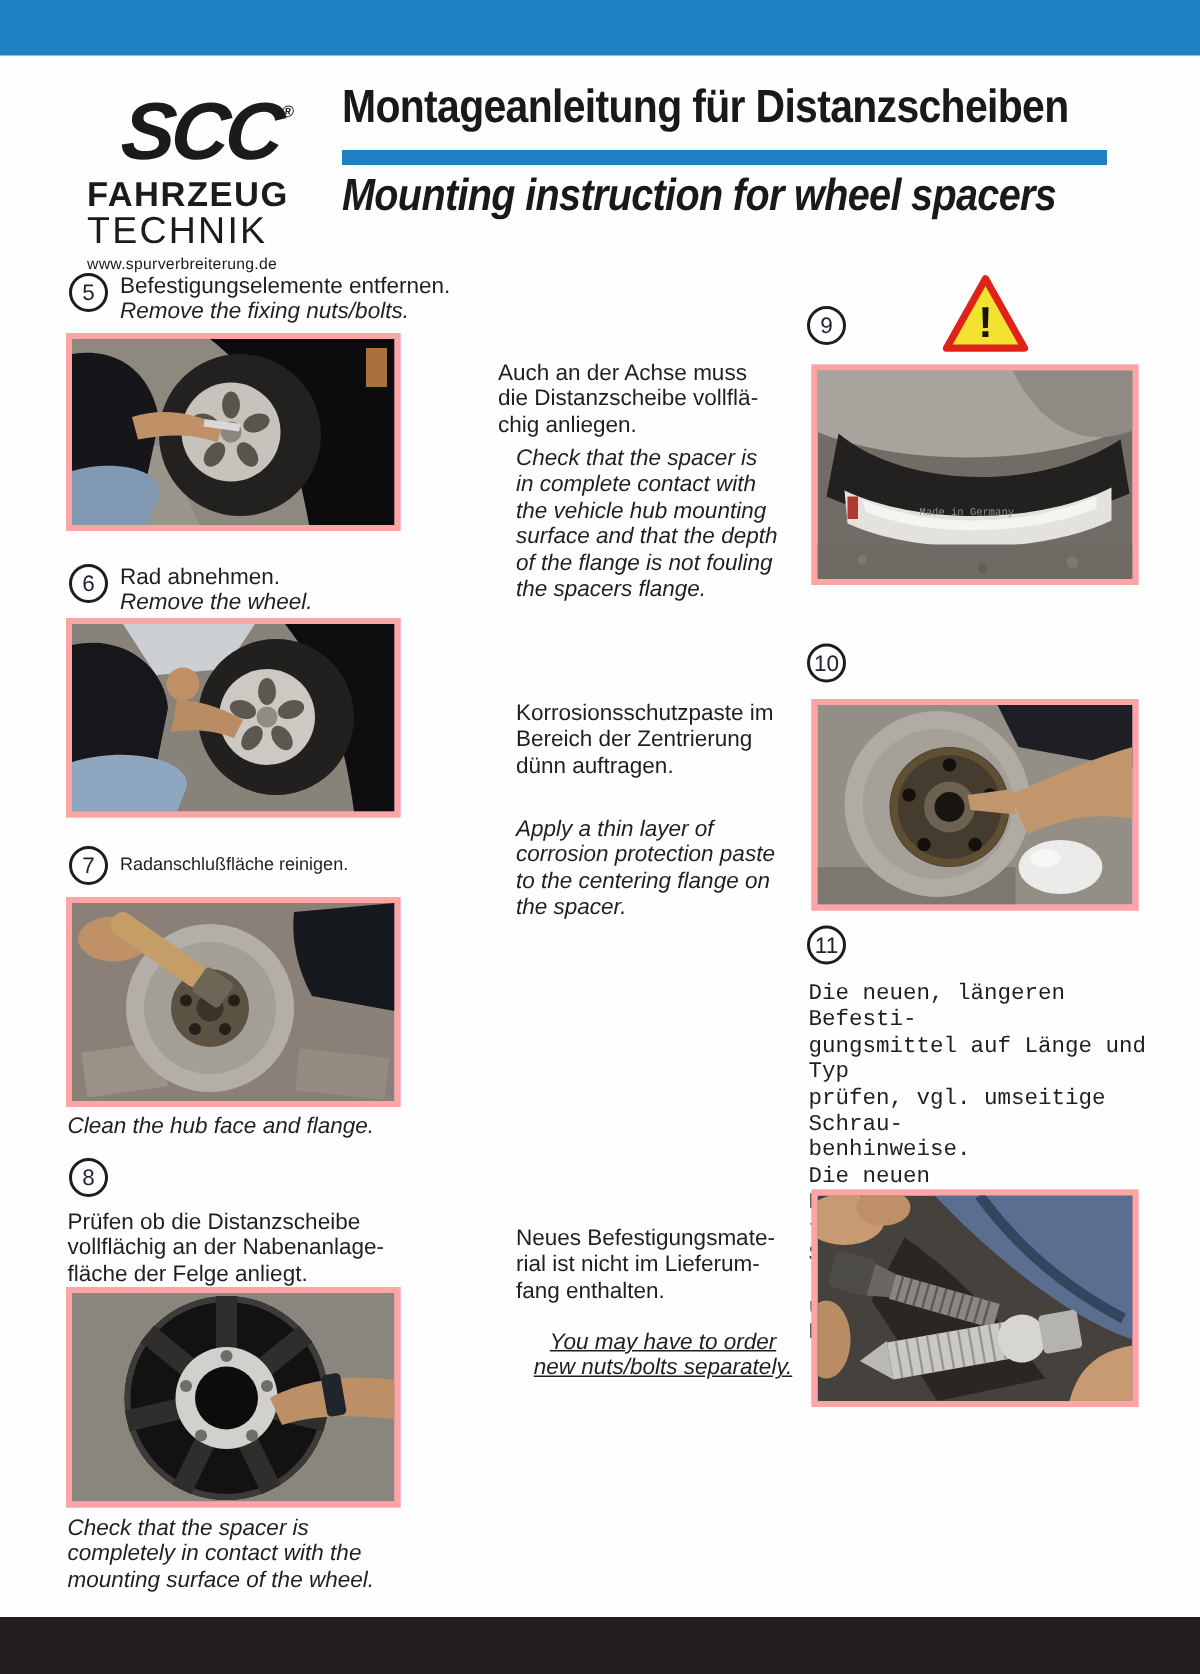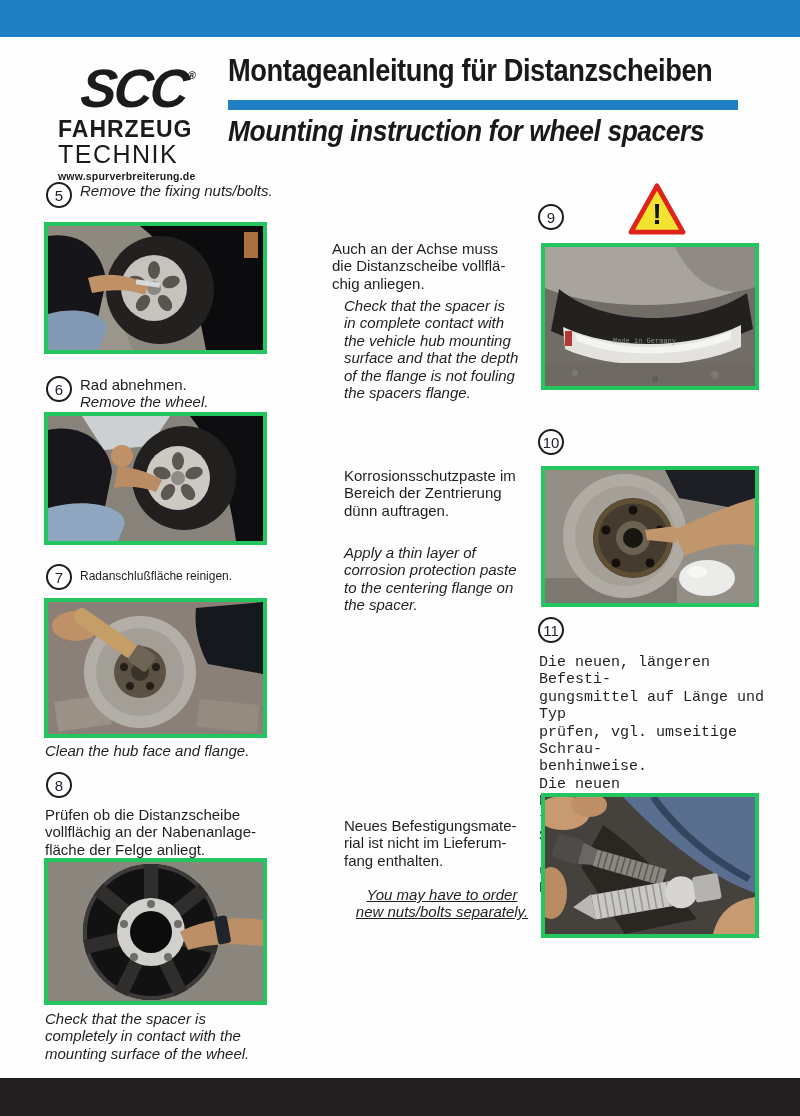--- a/index.html
+++ b/index.html
@@ -9,39 +9,39 @@
   .topbar{left:0;top:0;width:800px;height:37px;background:#1e7fc2;}
   .bottombar{left:0;top:1078px;width:800px;height:38px;background:#231f20;}
 
   
   .logo{left:58px;top:48px;width:180px;color:#1c1a1b;}
   .logo-scc{font-size:54px;font-weight:bold;font-style:italic;letter-spacing:-3px;
             transform:skewX(-6deg);margin-left:24px;line-height:54px;}
   .logo-reg{font-size:11px;vertical-align:28px;letter-spacing:0;}
   .logo-l1{font-size:23px;font-weight:bold;letter-spacing:1px;line-height:24px;margin-top:2px;}
   .logo-l2{font-size:25px;font-weight:normal;letter-spacing:1.5px;line-height:26px;}
-  .logo-url{font-size:10.5px;font-weight:bold;letter-spacing:.2px;margin-top:3px;}
+  .logo-url{font-size:10.5px;font-weight:normal;letter-spacing:.2px;margin-top:3px;}
   .title-de{left:228px;top:53px;font-size:31px;font-weight:bold;letter-spacing:-.5px;
             transform:scaleX(.88);transform-origin:0 0;white-space:nowrap;color:#191919;}
   .title-rule{left:228px;top:100px;width:510px;height:10px;background:#1e7fc2;}
   .title-en{left:228px;top:114px;font-size:30px;font-weight:bold;font-style:italic;letter-spacing:-.5px;
             transform:scaleX(.88);transform-origin:0 0;white-space:nowrap;color:#191919;}
 
   
   .txt{font-size:15px;line-height:17.4px;white-space:pre-line;}
   .it{font-style:italic;}
   .ul{text-decoration:underline;text-align:center;}
   .step-head{display:flex;gap:8px;align-items:flex-start;}
   .circle{width:26px;height:26px;border:2.5px solid #1d1d1d;border-radius:50%;flex:0 0 auto;
           display:flex;align-items:center;justify-content:center;font-size:15px;font-weight:normal;
           color:#223;background:#fff;box-sizing:border-box;}
   .head-lines{display:flex;flex-direction:column;}
 
   
-  .photo{border:4px solid #22c55e;background:#f9a8d4;line-height:0;}
+  .photo{border:4px solid #fca5a5;background:#f9a8d4;line-height:0;}
   .photo svg{display:block;}
 </style>
 </head>
 <body>
 
 <div class="page">
 
   <div class="abs topbar"></div>
 
   <div class="abs logo">
@@ -53,20 +53,21 @@
 
   <div class="abs title-de">Montageanleitung für Distanzscheiben</div>
   <div class="abs title-rule"></div>
   <div class="abs title-en">Mounting instruction for wheel spacers</div>
 
   <div class="abs step-head" style="left:46px;top:182px;">
     <span class="circle">
         <span>5</span>
       </span>
     <span class="head-lines">
+      <span class="txt">Befestigungselemente entfernen.</span>
       <span class="txt it">Remove the fixing nuts/bolts.</span>
     </span>
   </div>
 
   <div class="abs photo" style="left:44px;top:222px;">
     <svg width="215" height="124" viewBox="0 0 215 124">
       <rect width="215" height="124" fill="#8e897f"></rect>
       <path d="M0 124 L85 124 L62 72 L0 62 Z" fill="#9b968c"></path>
       <path d="M92 0 H215 V124 H158 C150 78 138 36 92 0 Z" fill="#0c0c0e"></path>
       <rect x="196" y="6" width="14" height="26" fill="#a9713e"></rect>

